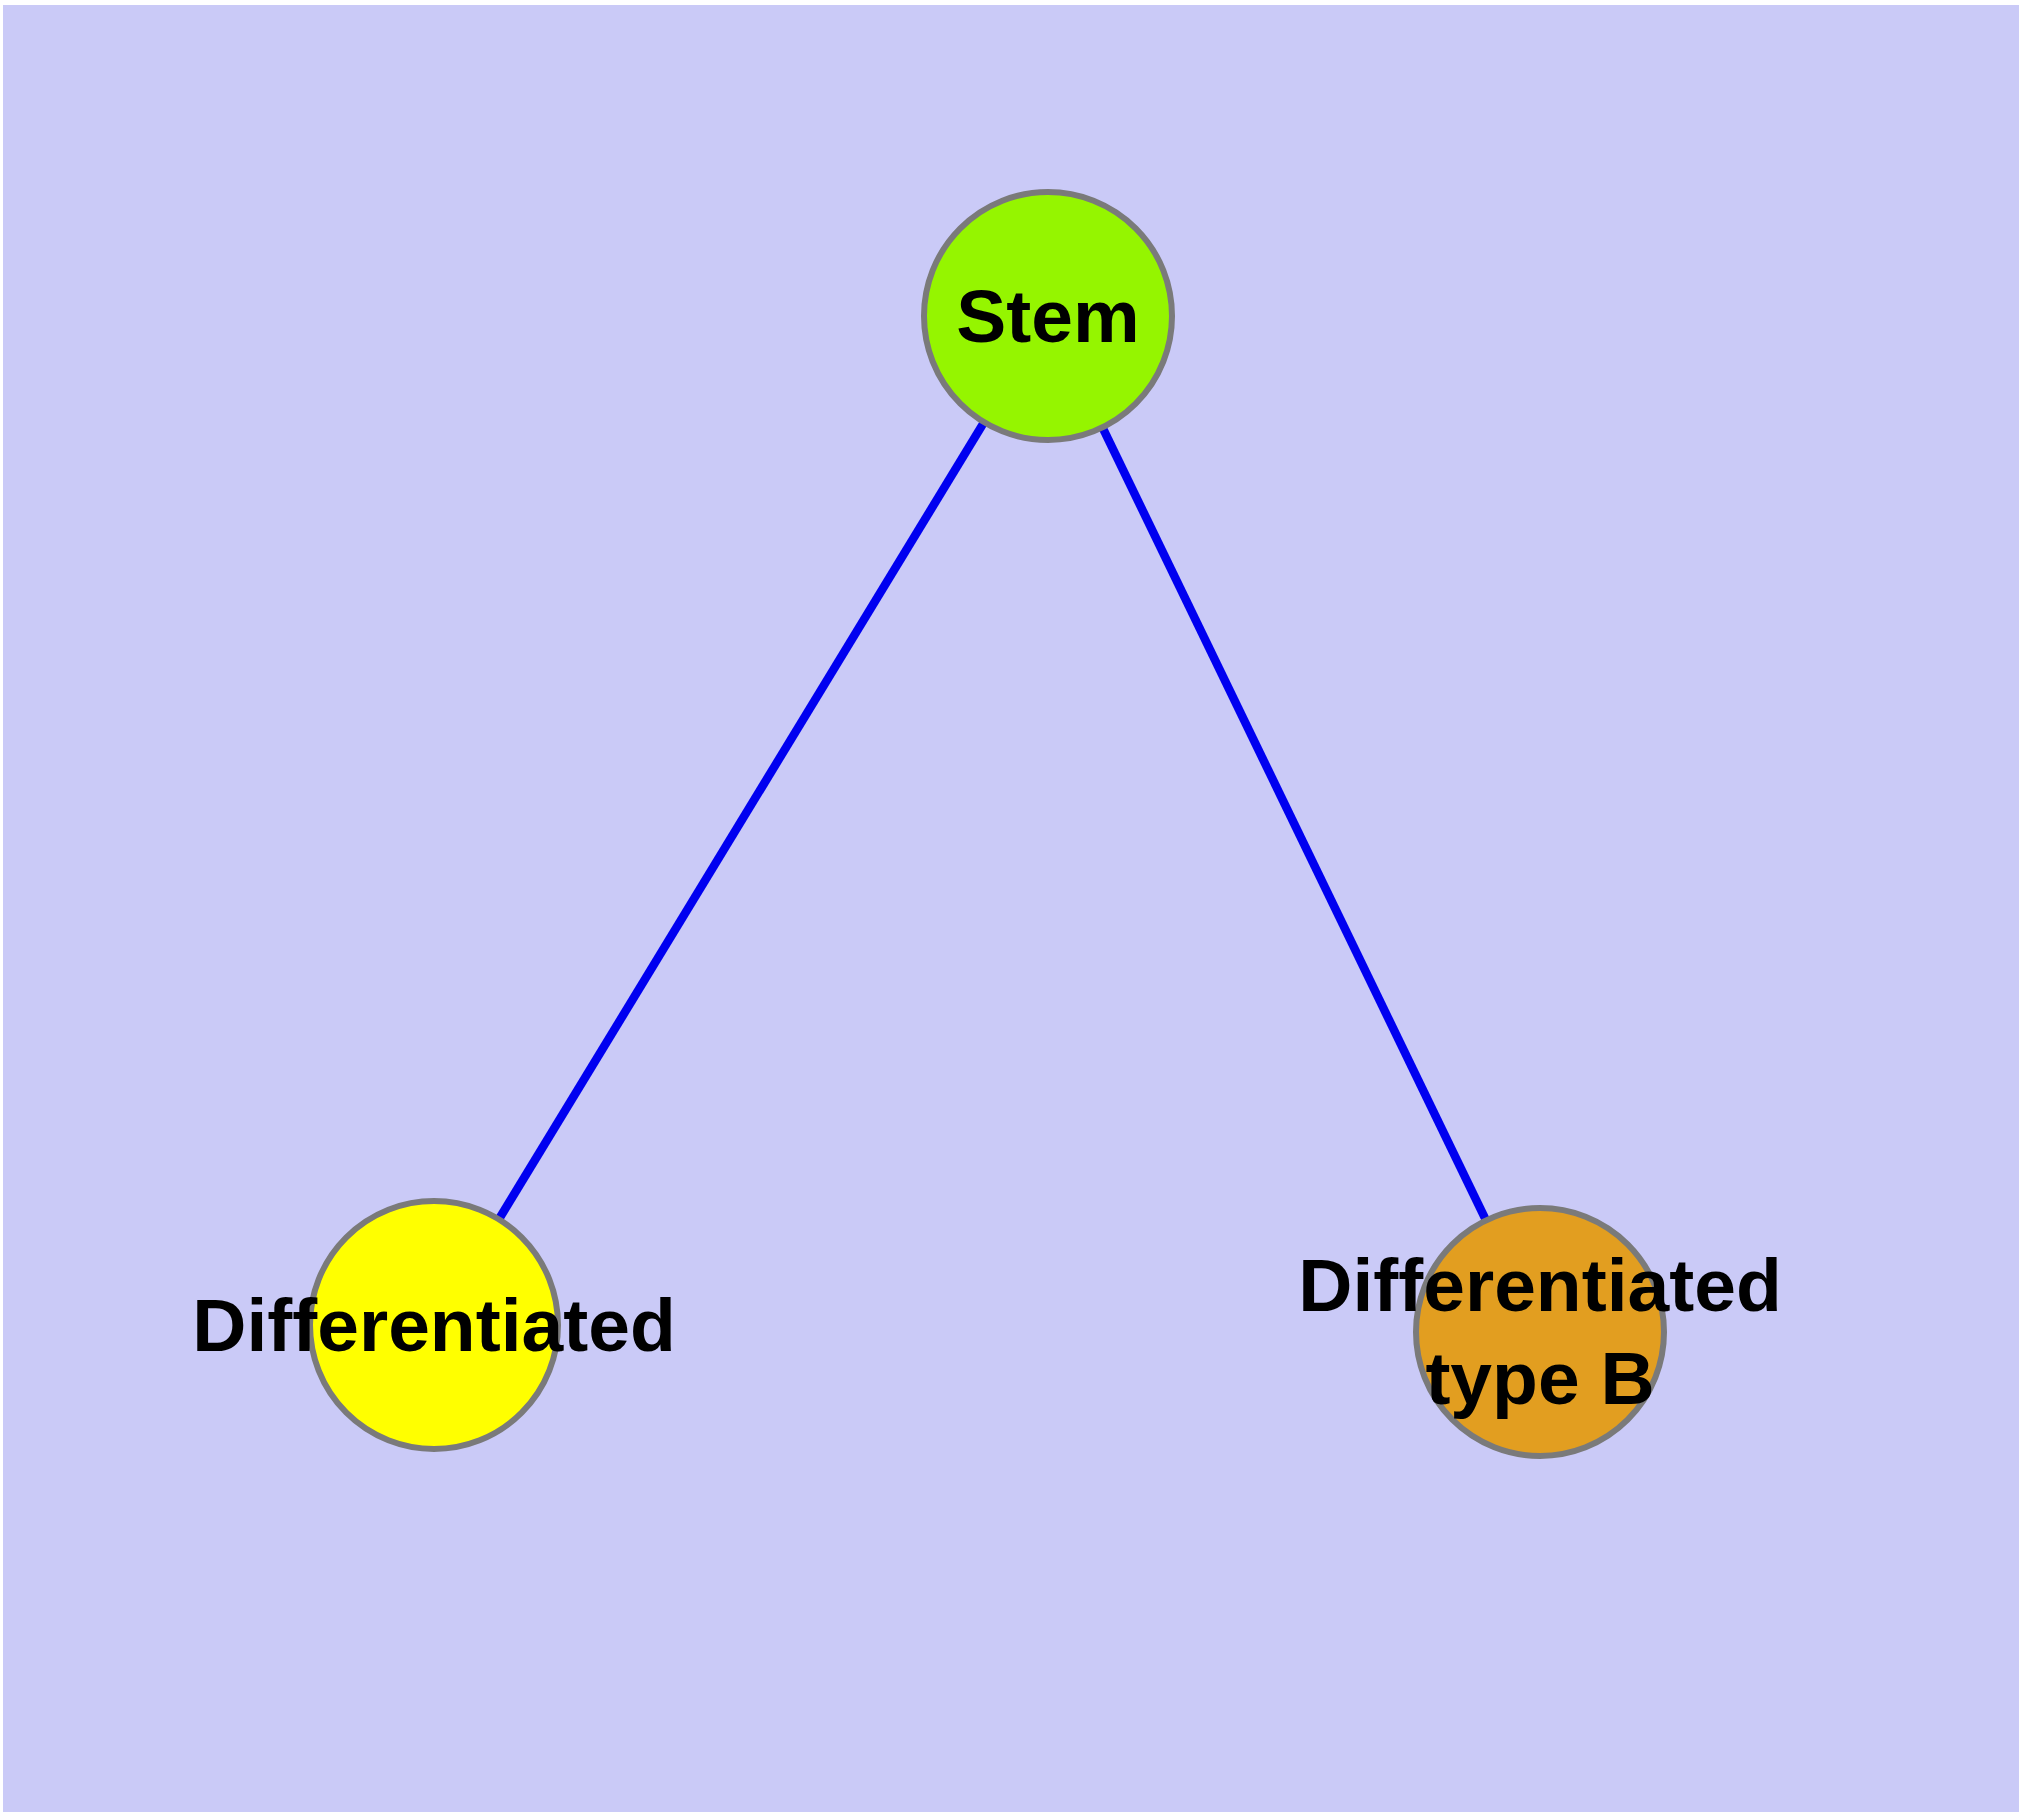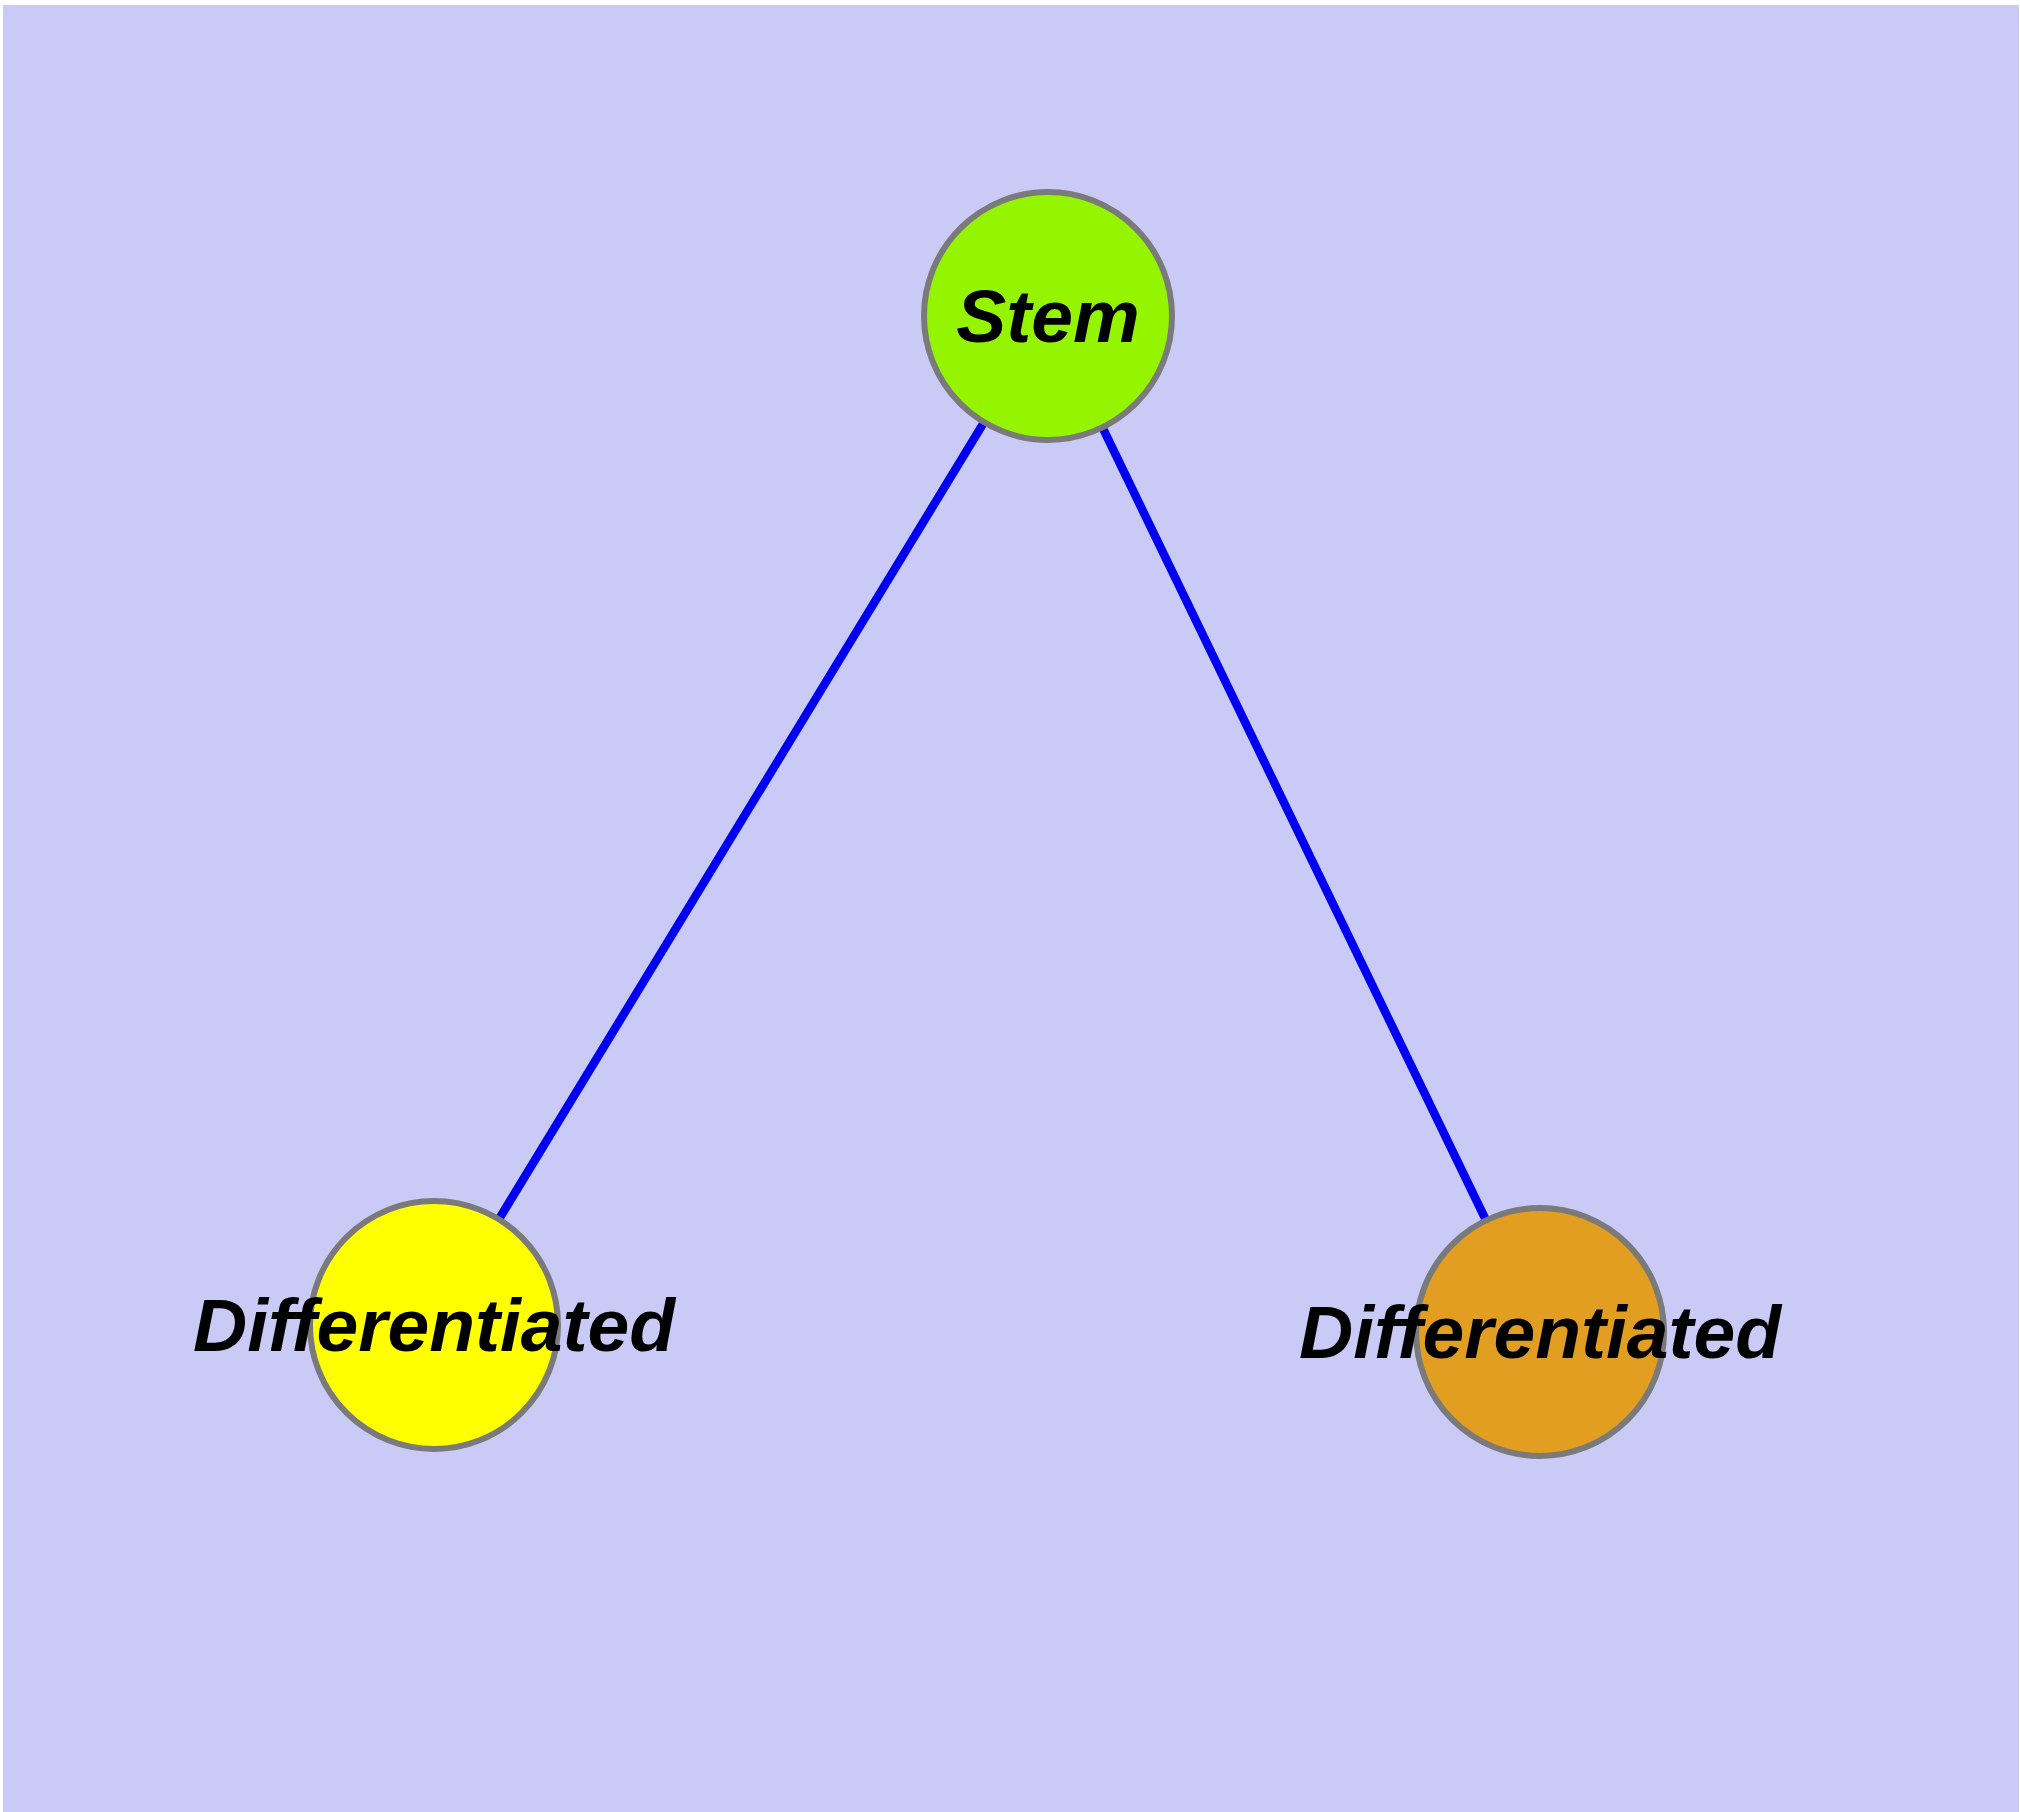--- a/index.html
+++ b/index.html
@@ -39,21 +39,21 @@
     font-weight: bold;
     font-size: 75px;
     line-height: 1.24;
     white-space: nowrap;
     letter-spacing: 0;
   }
 </style>
 </head>
 <body>
 
-<div class="page" style="width: 2021px; height: 1812px; background: rgb(255, 255, 255); font-style: italic;">
+<div class="page" style="width: 2021px; height: 1812px; background: rgb(255, 255, 255);">
 
   <div class="panel" style="background: rgb(202, 202, 247);"></div>
 
   <svg class="edges" xmlns="http://www.w3.org/2000/svg" width="2021" height="1812" viewBox="0 0 2384 2138">
     <line x1="1237" y1="373" x2="512" y2="1564" stroke="#0000F0" stroke-width="10"></line>
     <line x1="1237" y1="373" x2="1817" y2="1572" stroke="#0000F0" stroke-width="10"></line>
   </svg>
 
   <div class="node" style="left: 921px; top: 189px; width: 254px; height: 254px; background: rgb(149, 245, 0); border-color: rgb(122, 122, 122); border-width: 6px;">
     <div class="node-label" style="color: rgb(0, 0, 0);">
@@ -63,17 +63,18 @@
 
   <div class="node" style="left: 307px; top: 1198px; width: 254px; height: 254px; background: rgb(255, 255, 0); border-color: rgb(122, 122, 122); border-width: 6px;">
     <div class="node-label" style="color: rgb(0, 0, 0);">
       <div>Differentiated</div>
     </div>
   </div>
 
   <div class="node" style="left: 1413px; top: 1205px; width: 254px; height: 254px; background: rgb(226, 158, 32); border-color: rgb(122, 122, 122); border-width: 6px;">
     <div class="node-label" style="color: rgb(0, 0, 0);">
       <div>Differentiated</div>
+      <div>type B</div>
     </div>
   </div>
 
 </div>
 
 
 </body></html>

